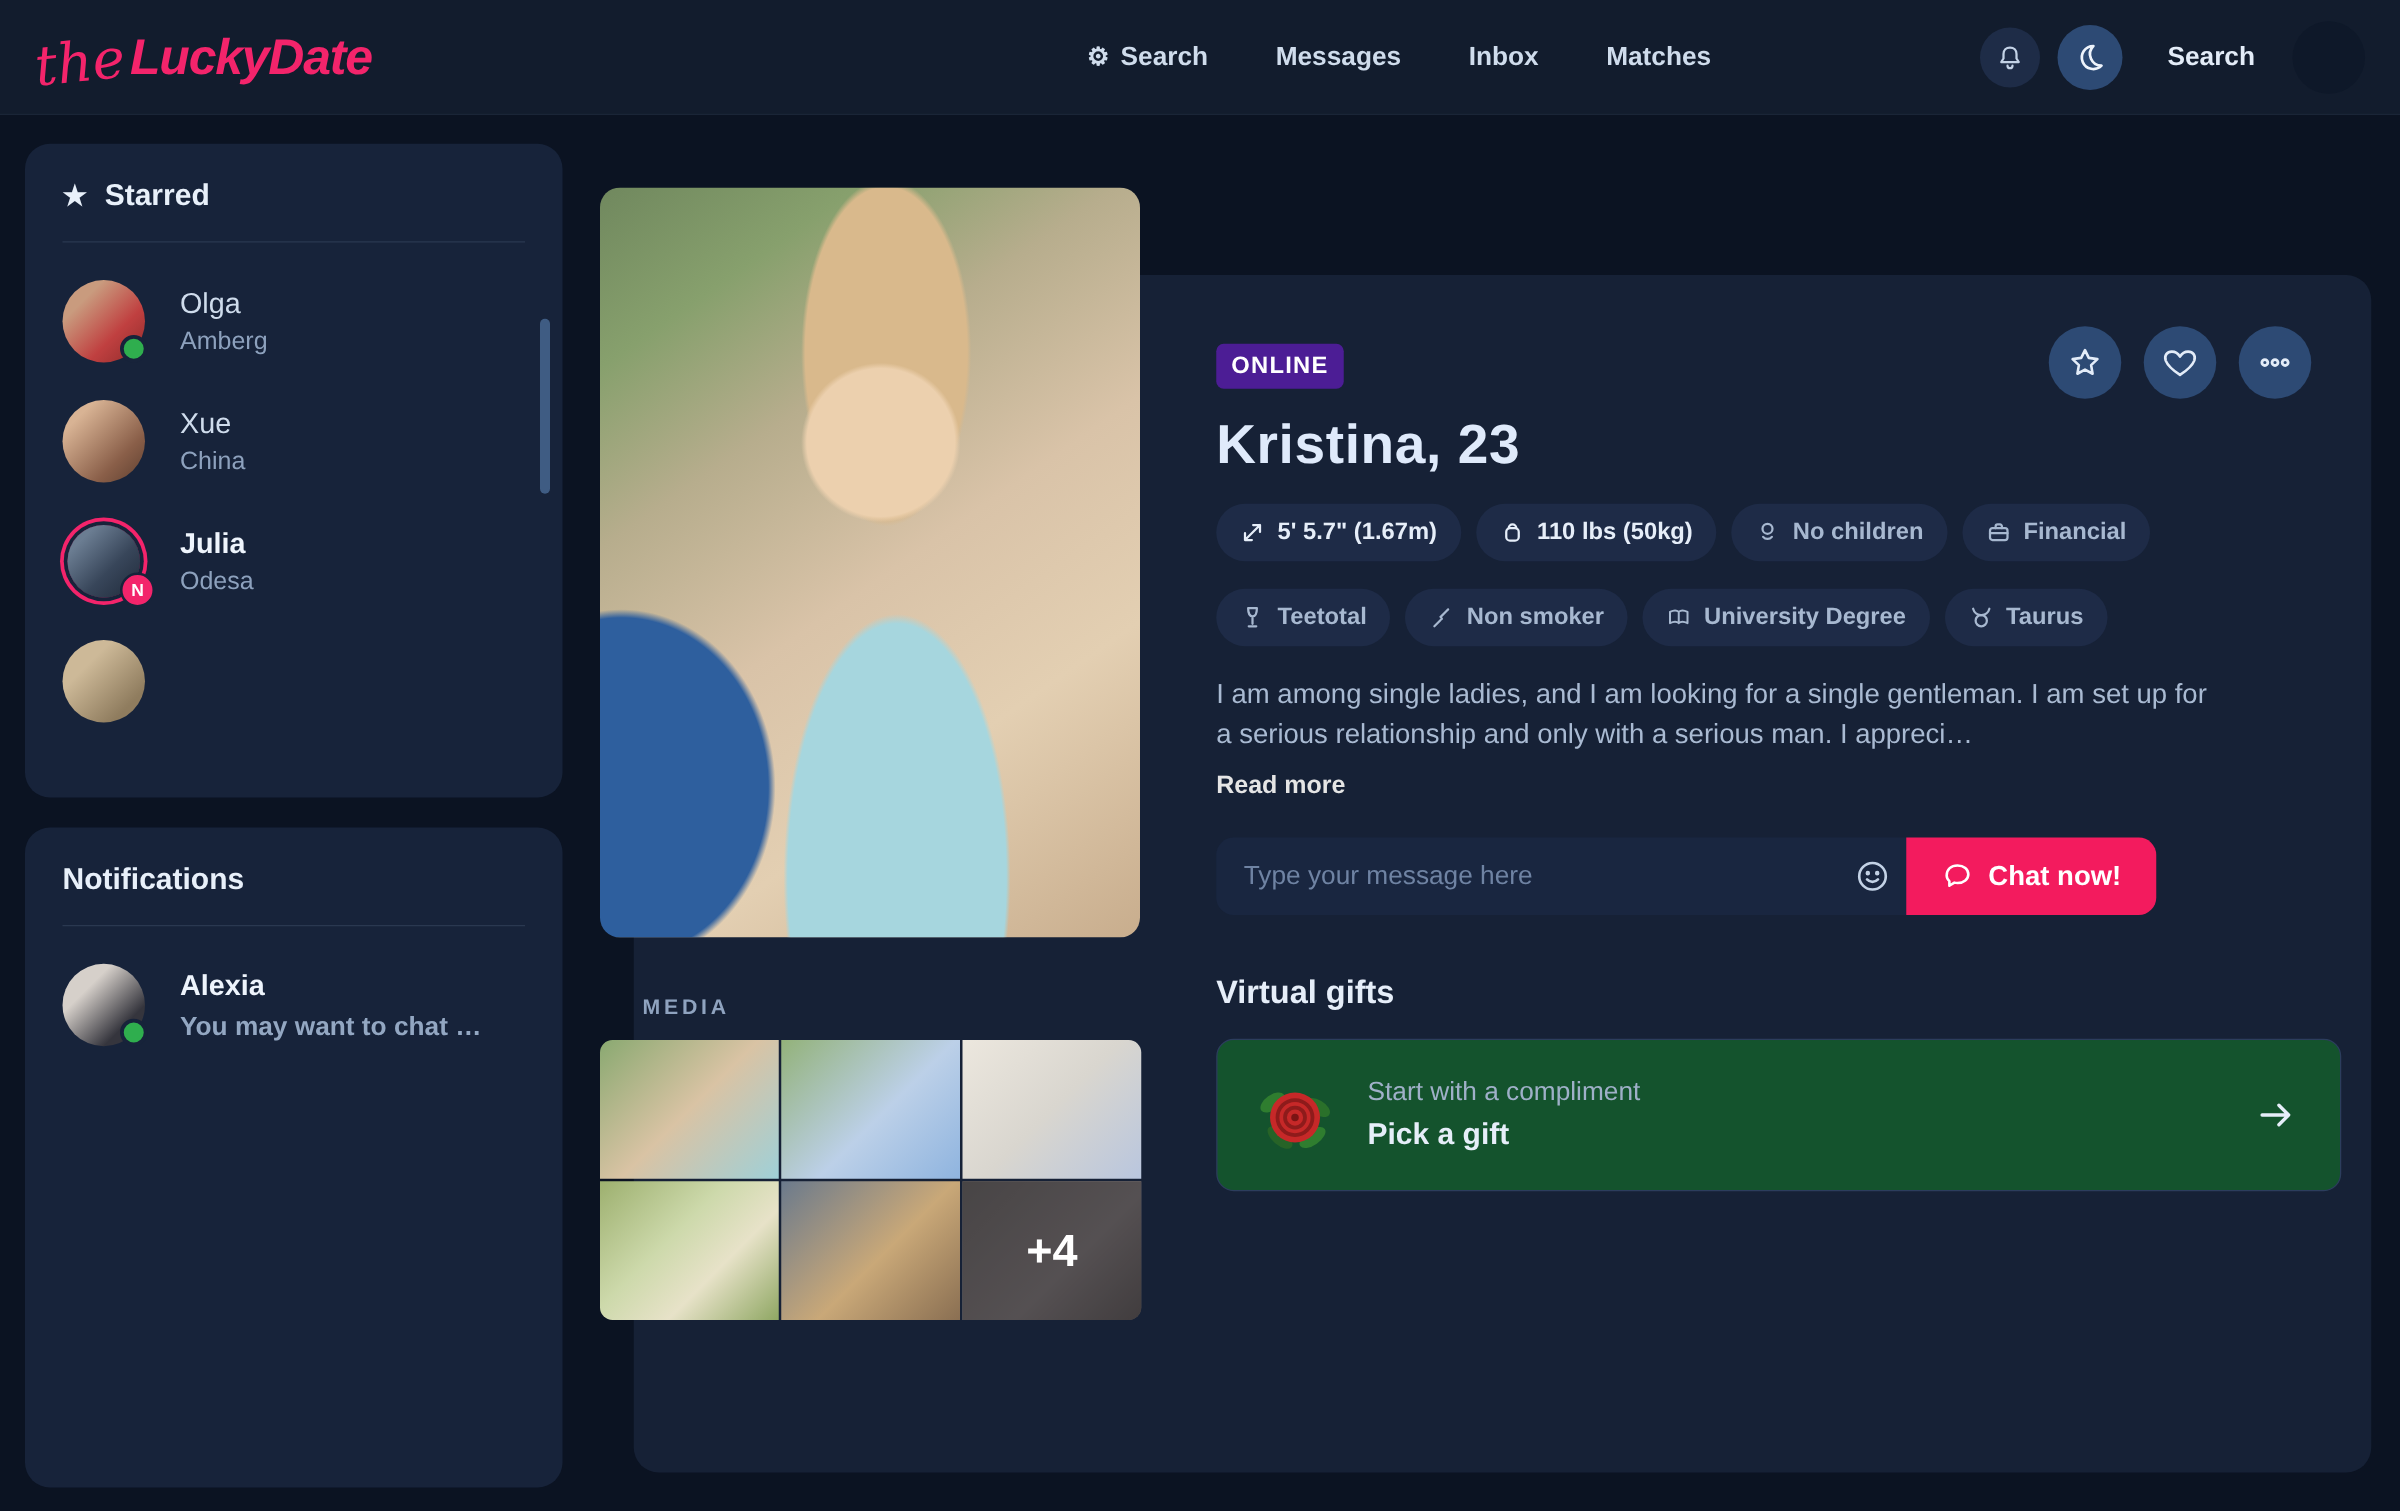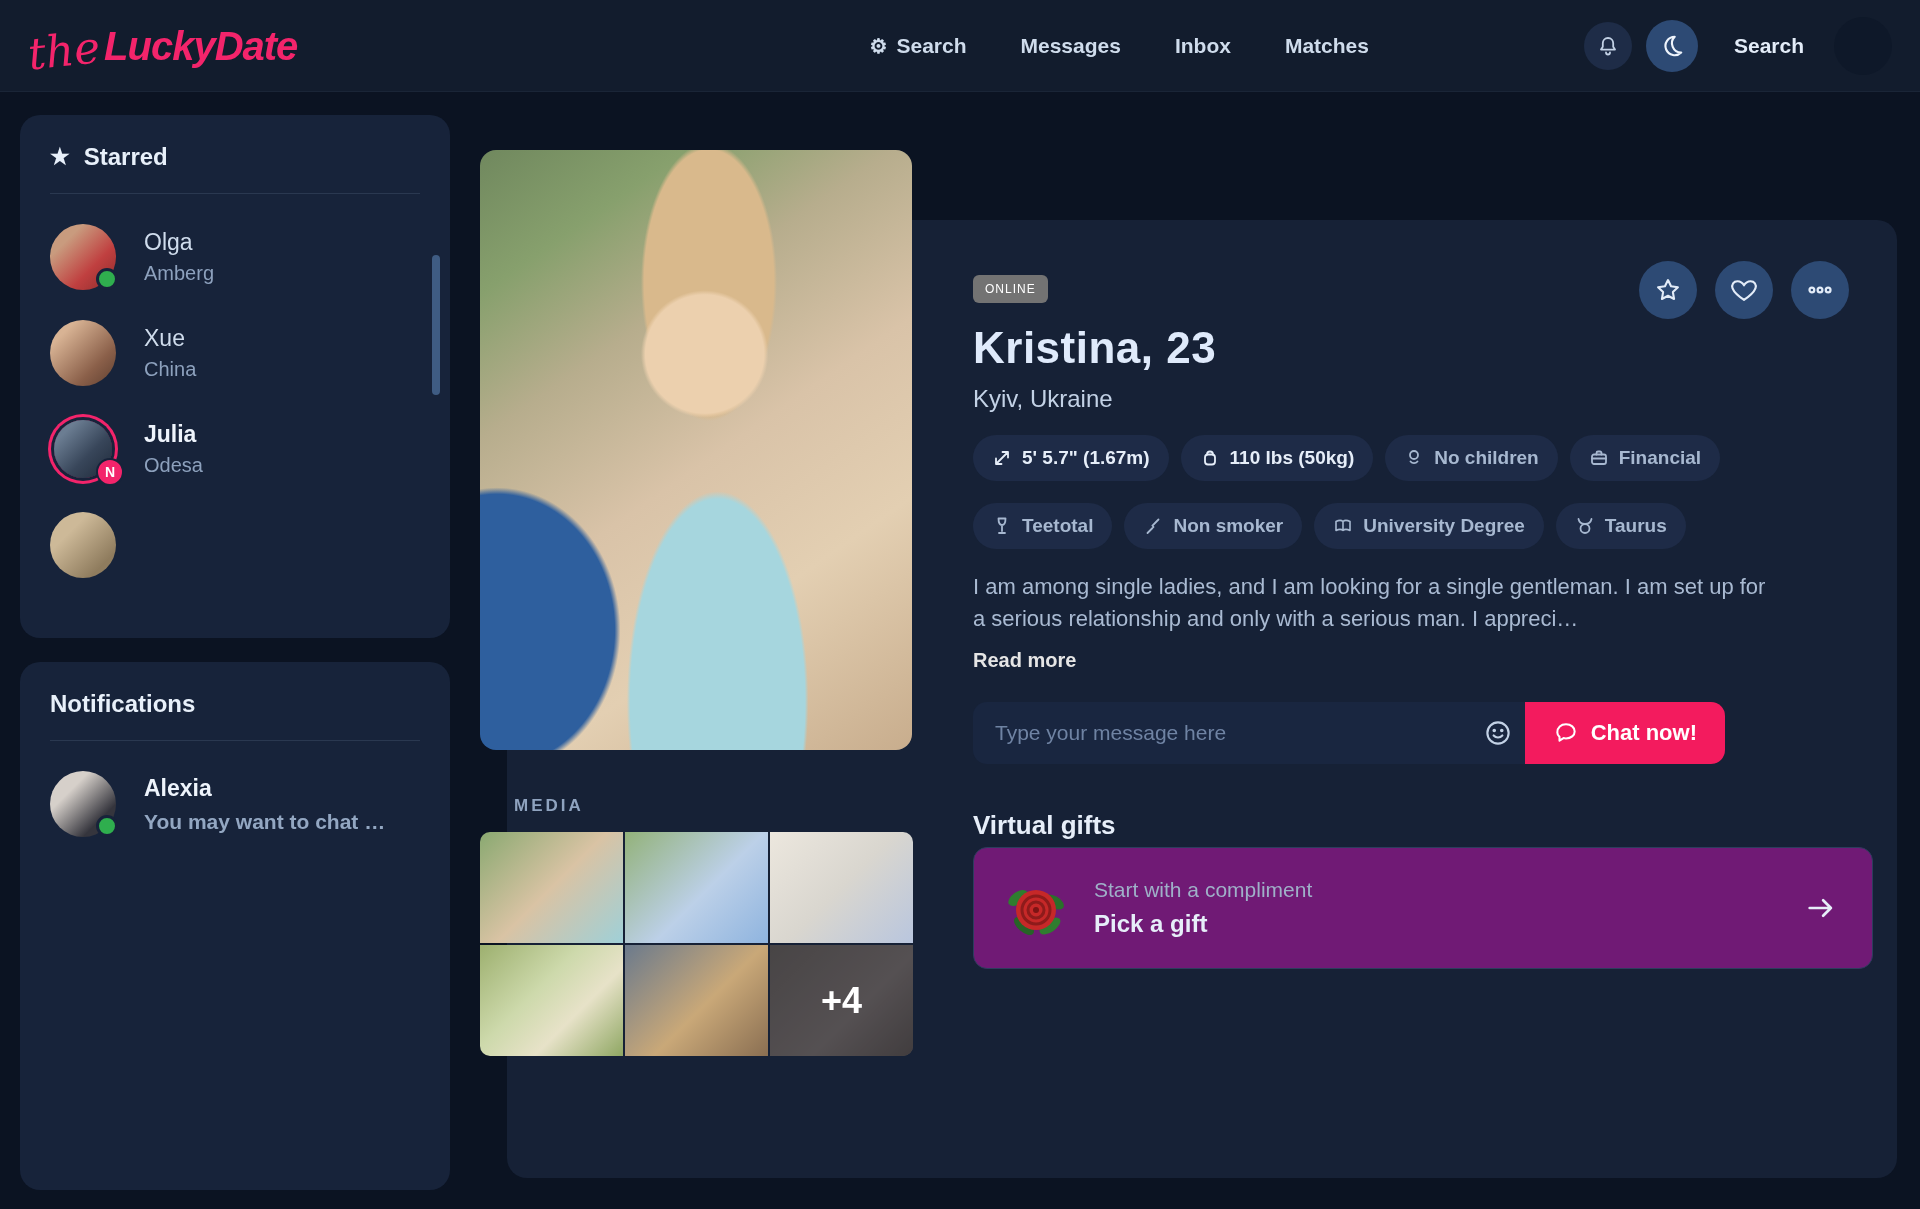--- a/index.html
+++ b/index.html
@@ -114,21 +114,21 @@
   }
 
   
   .profile-col { position:absolute; left:466px; top:55px; width:900px; }
   .top-actions { position:absolute; right:24px; top:-14px; display:flex; gap:18px; }
   .action-btn {
     width:58px; height:58px; border-radius:50%; background:#2d4a74;
     display:flex; align-items:center; justify-content:center; cursor:pointer;
   }
   .online-badge {
-    display:inline-block; background:#737373; color:#fff; font-size:12px; font-weight:normal;
+    display:inline-block; background:#4c1d95; color:#fff; font-size:19px; font-weight:bold;
     letter-spacing:1px; padding:7px 12px; border-radius:6px;
   }
   .profile-name { font-size:44px; font-weight:bold; color:#dfeafb; margin-top:20px; letter-spacing:0.5px; }
   .profile-loc { font-size:24px; color:#c3d2e6; margin-top:12px; }
   .pill-row { display:flex; gap:12px; margin-top:22px; }
   .pill {
     display:flex; align-items:center; gap:10px; height:46px; padding:0 19px;
     background:#1e2b47; border-radius:23px; font-size:19px; font-weight:bold; color:#a7b8d0;
   }
   .pill.bright { color:#e6eef9; }
@@ -146,21 +146,21 @@
   }
   .msg-input::placeholder { color:#6f83a3; }
   .emoji-btn { cursor:pointer; margin-left:12px; }
   .chat-btn {
     display:flex; align-items:center; gap:12px; background:#f31b5e; border:none; cursor:pointer;
     border-radius:0 14px 14px 0; padding:0 28px; color:#fff; font-size:22px; font-weight:bold;
     font-family:"Liberation Sans",sans-serif;
   }
   .gifts-title { margin-top:46px; font-size:26px; font-weight:bold; color:#e6eef9; }
   .gift-card {
-    margin-top:6px; width:900px; height:122px; background:#701a75;
+    margin-top:22px; width:900px; height:122px; background:#14532d;
     border:1px solid #2c3d5d; border-radius:14px; display:flex; align-items:center;
     padding:0 34px 0 26px; cursor:pointer;
   }
   .gift-texts { margin-left:22px; }
   .gift-sub { font-size:21px; color:#9fb0c8; }
   .gift-cta { font-size:24px; font-weight:bold; color:#e6eef9; margin-top:8px; }
   .gift-arrow { margin-left:auto; }
 </style>
 </head>
 <body>
@@ -302,21 +302,20 @@
         <svg width="30" height="30" viewBox="0 0 24 24" fill="none" stroke="#e3ecf8" stroke-width="1.8">
           <circle cx="5.5" cy="12" r="1.9"></circle>
             <circle cx="12" cy="12" r="1.9"></circle>
             <circle cx="18.5" cy="12" r="1.9"></circle>
         </svg>
       </div>
     </div>
 
     <span class="online-badge">ONLINE</span>
     <h1 class="profile-name">Kristina, 23</h1>
-    <div class="profile-loc">Kyiv, Ukraine</div>
 
     <div class="pill-row">
       <div class="pill bright">
         <svg width="20" height="20" viewBox="0 0 20 20" fill="none" stroke="currentColor" stroke-width="1.8" stroke-linecap="round" stroke-linejoin="round">
           <path d="M4 16L16 4M10.5 4H16v5.5M9.5 16H4v-5.5"></path>
         </svg>
         <span>5' 5.7" (1.67m)</span>
       </div>
       <div class="pill bright">
         <svg width="20" height="20" viewBox="0 0 20 20" fill="none" stroke="currentColor" stroke-width="1.8" stroke-linecap="round" stroke-linejoin="round">

